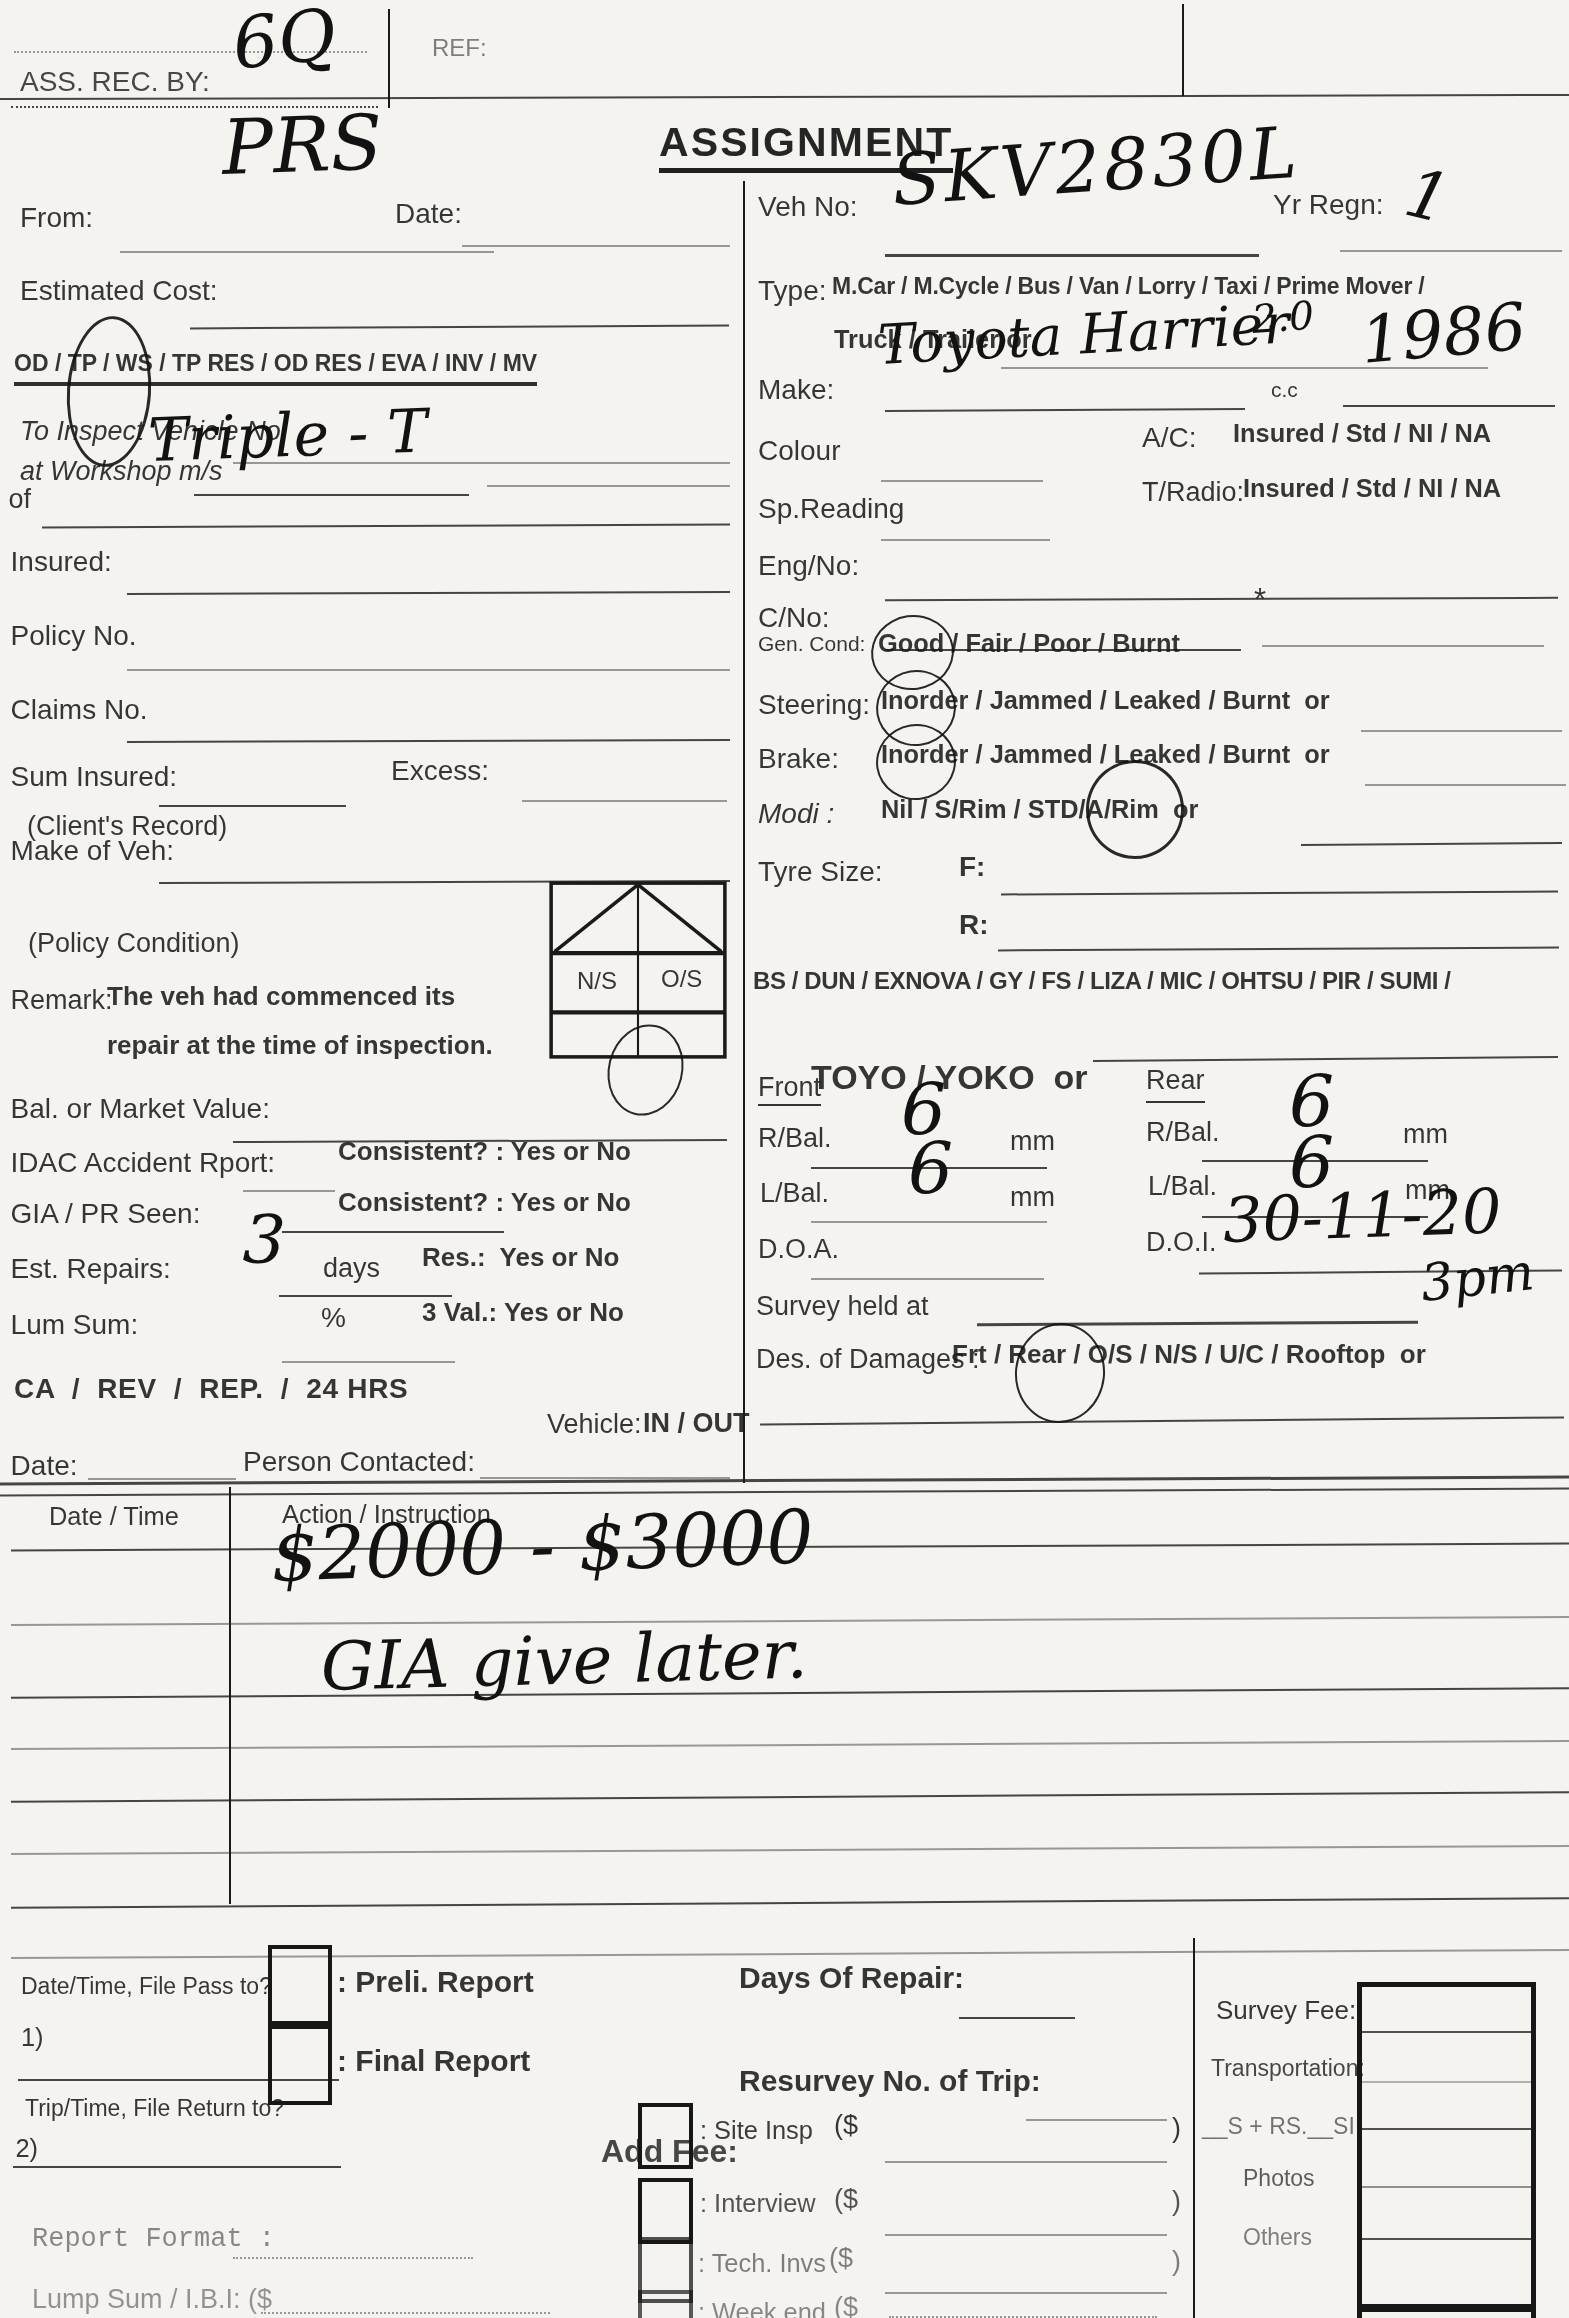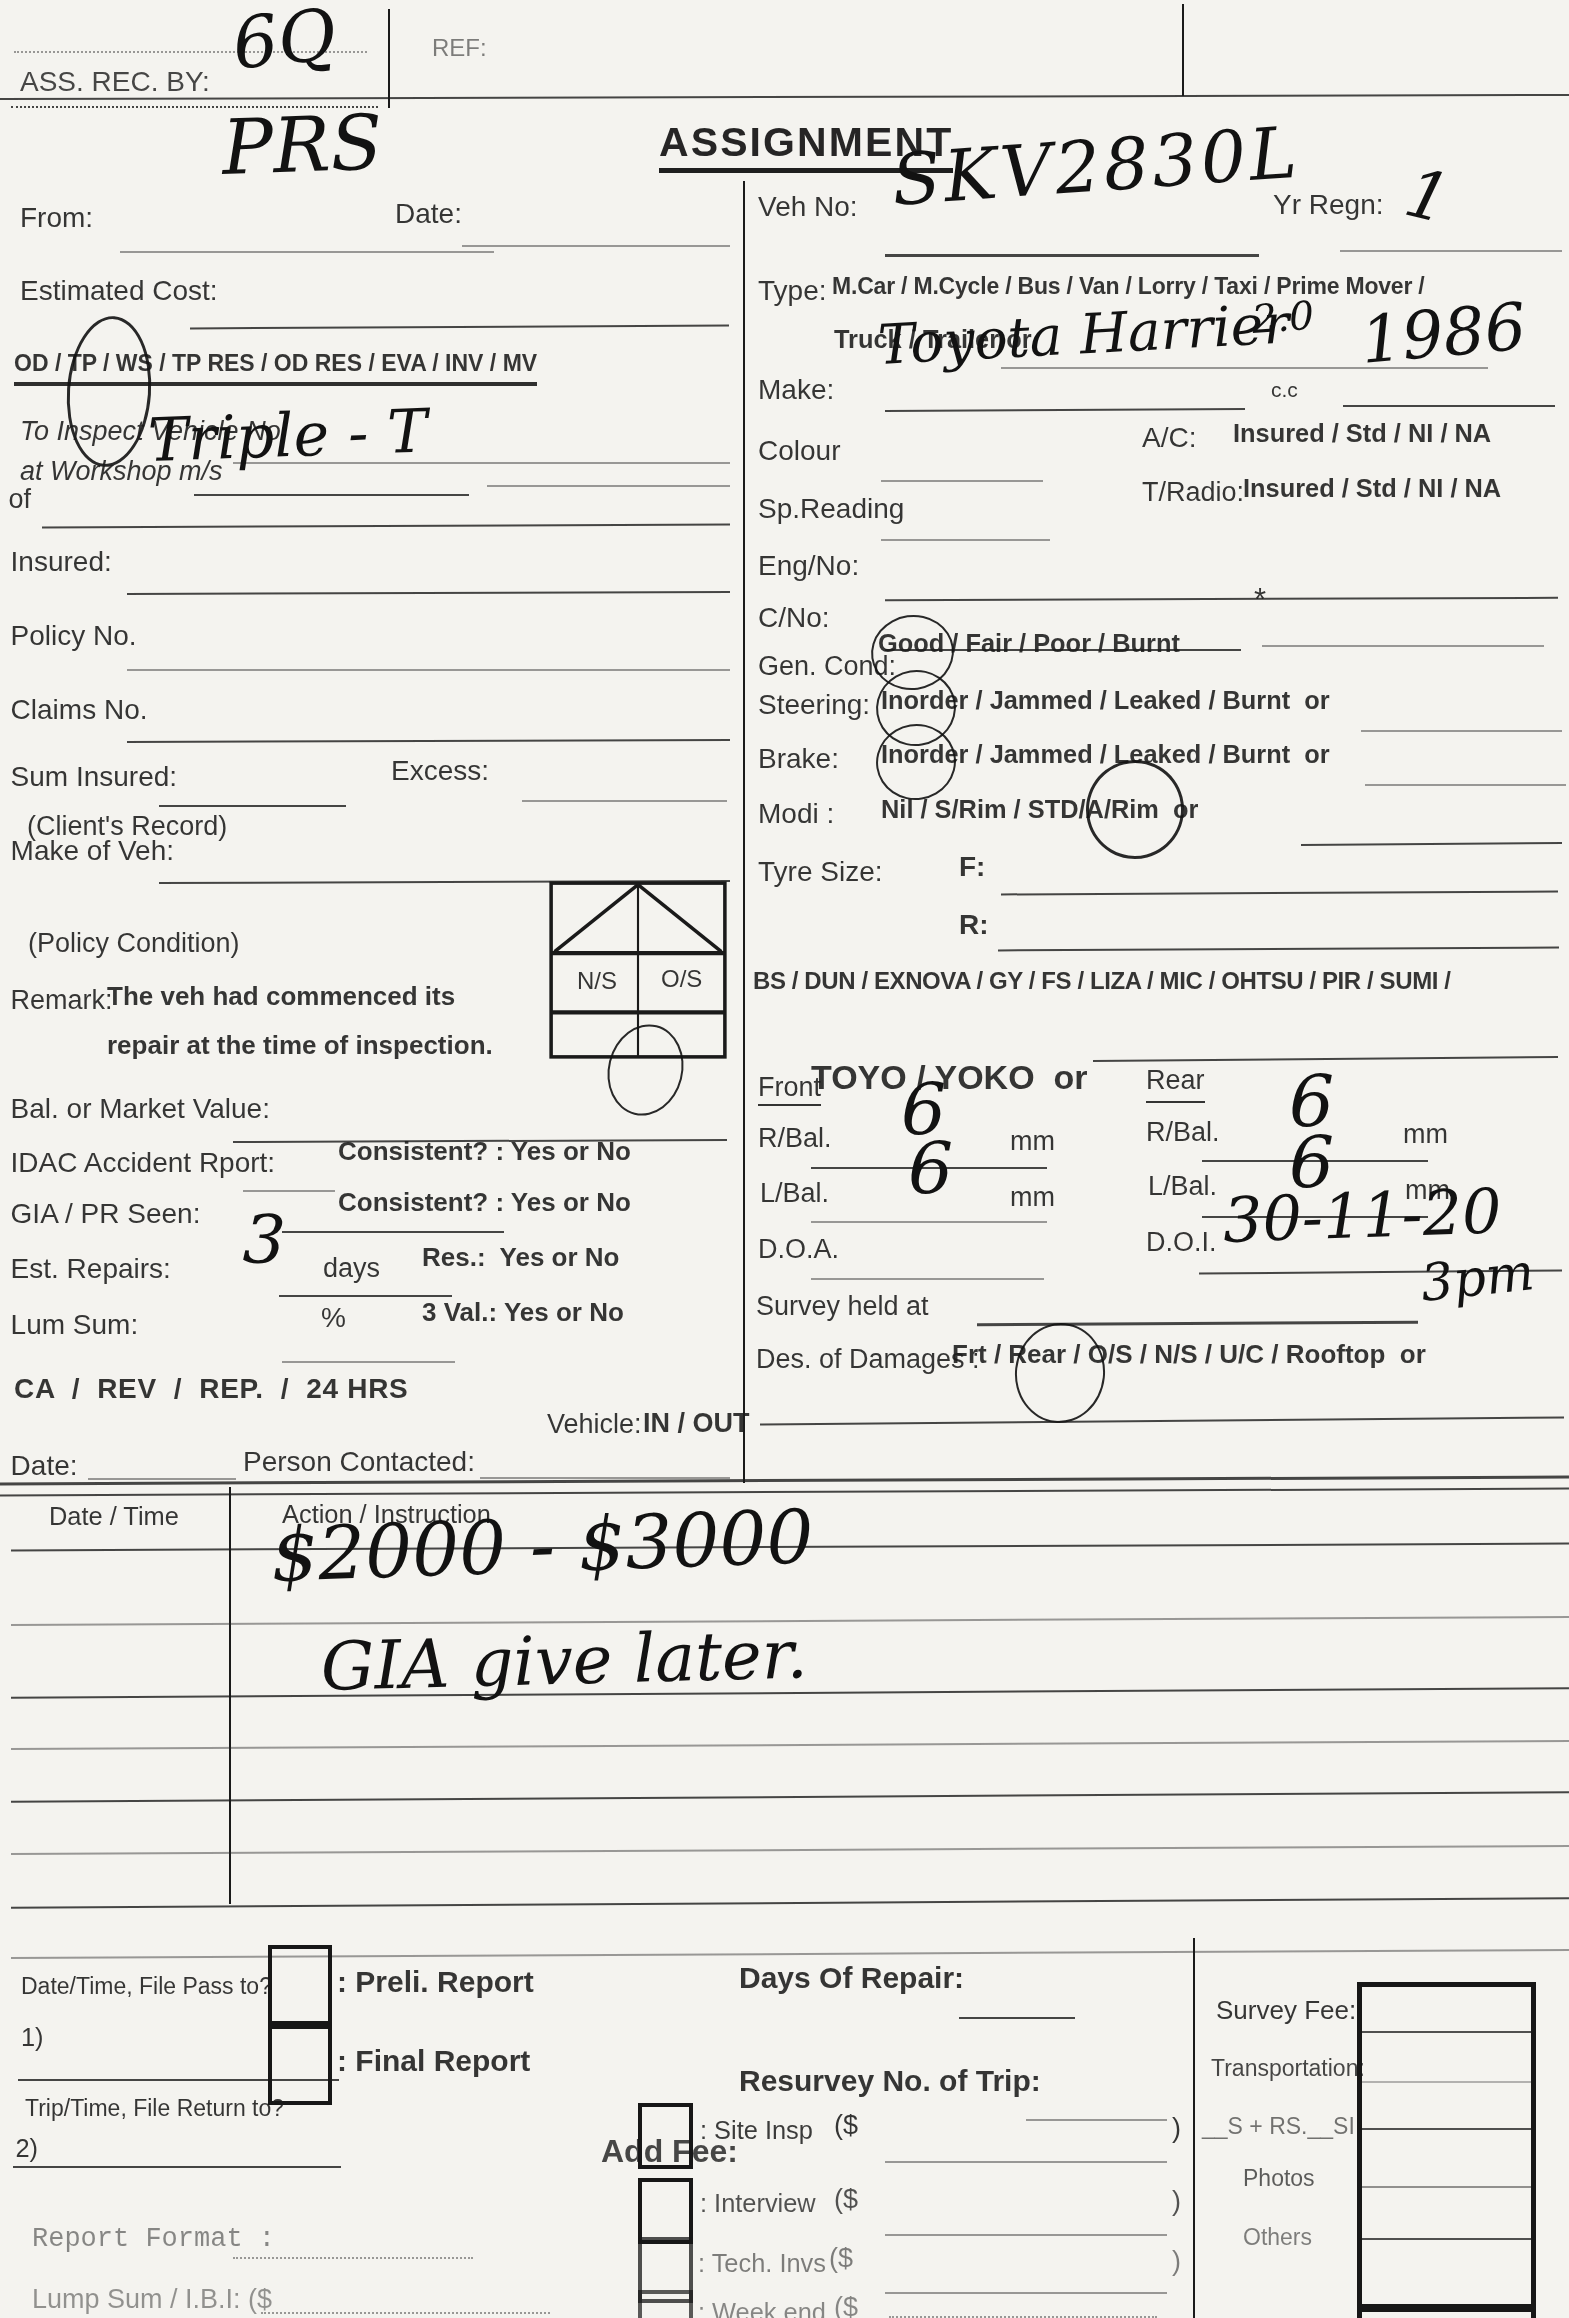--- a/index.html
+++ b/index.html
@@ -159,35 +159,35 @@
   <div class="lbl" style="left:758px;top:551px;font-size:28px;">Eng/No:</div>
   <div class="ln" style="left:885px;top:598px;width:673px;transform:rotate(-0.2deg);"></div>
 
   <div class="lbl" style="left:758px;top:603px;font-size:28px;">C/No:</div>
   <div class="ln" style="left:885px;top:649px;width:356px;"></div>
   <div class="lbl" style="left:1254px;top:584px;font-size:31px;">*</div>
   <div class="ln faint" style="left:1262px;top:645px;width:282px;"></div>
 
   <div class="lbl" style="left:758px;top:635px;font-size:27px;opacity:0;"></div>
 
-  <div class="lbl" style="left:758px;top:652px;font-size:27px;">Gen. Cond:</div>
+  <div class="lbl" style="left:758px;top:633px;font-size:21px;">Gen. Cond:</div>
   <div class="lbl b" style="left:878px;top:630px;font-size:25.4px;">Good / Fair / Poor / Burnt</div>
   <div class="circ" style="left:871px;top:615px;width:79px;height:71px;transform:rotate(-8deg);border-width:2.8px;"></div>
 
   <div class="lbl" style="left:758px;top:690px;font-size:28px;">Steering:</div>
   <div class="lbl b" style="left:881px;top:687px;font-size:25.4px;">Inorder / Jammed / Leaked / Burnt  or</div>
   <div class="circ" style="left:876px;top:670px;width:76px;height:72px;transform:rotate(-9deg);border-width:2.8px;"></div>
   <div class="ln faint" style="left:1361px;top:730px;width:201px;"></div>
 
   <div class="lbl" style="left:758px;top:744px;font-size:28px;">Brake:</div>
   <div class="lbl b" style="left:881px;top:741px;font-size:25.4px;">Inorder / Jammed / Leaked / Burnt  or</div>
   <div class="circ" style="left:876px;top:724px;width:76px;height:72px;transform:rotate(-9deg);border-width:2.8px;"></div>
   <div class="ln faint" style="left:1365px;top:784px;width:201px;"></div>
 
-  <div class="lbl" style="left:758px;top:799px;font-size:28px;">Modi :</div>
+  <div class="lbl" style="left:758px;top:799px;font-size:28px;font-style:italic;">Modi :</div>
   <div class="lbl b" style="left:881px;top:796px;font-size:25.4px;">Nil / S/Rim / STD/A/Rim  or</div>
   <div class="circ" style="left:1086px;top:760px;width:92px;height:93px;transform:rotate(8deg);"></div>
   <div class="ln" style="left:1301px;top:843px;width:261px;transform:rotate(-0.4deg);"></div>
 
   <div class="lbl" style="left:758px;top:857px;font-size:28px;">Tyre Size:</div>
   <div class="lbl b" style="left:959px;top:852px;font-size:28px;">F:</div>
   <div class="ln" style="left:1001px;top:892px;width:557px;transform:rotate(-0.3deg);"></div>
   <div class="lbl b" style="left:959px;top:910px;font-size:28px;">R:</div>
   <div class="ln" style="left:998px;top:948px;width:561px;transform:rotate(-0.3deg);"></div>
 

